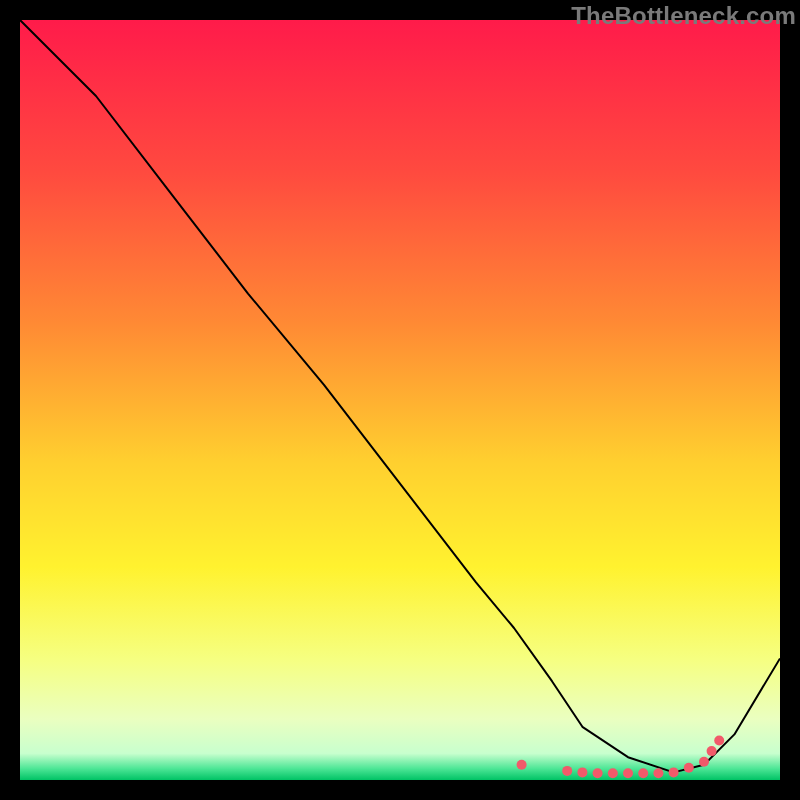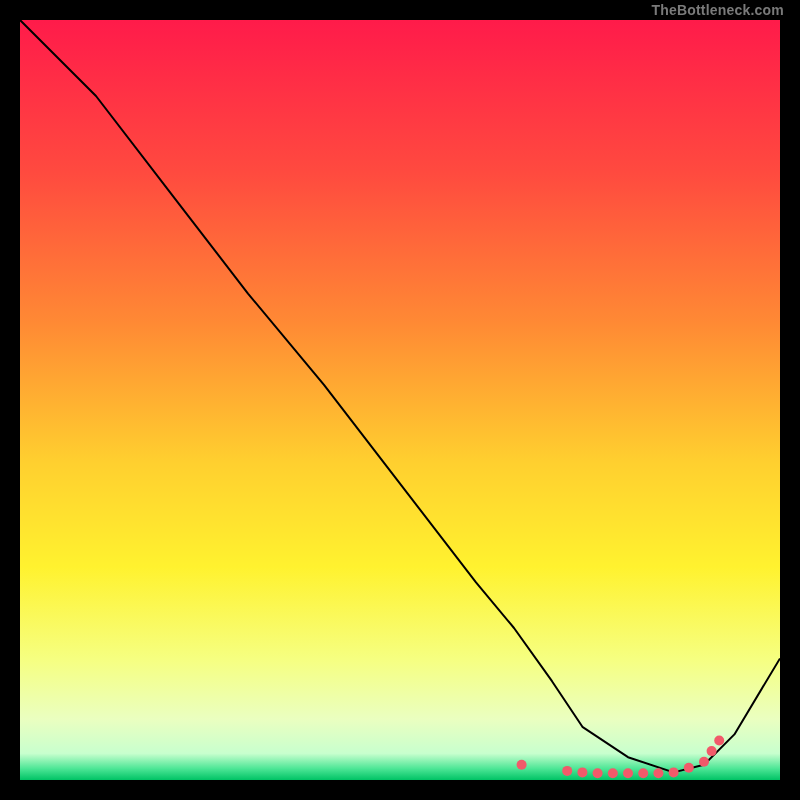--- a/index.html
+++ b/index.html
@@ -25,22 +25,22 @@
     height: 760px;
   }
   .plot-area svg {
     position: absolute;
     inset: 0;
     display: block;
   }
   .watermark {
     position: absolute;
     top: 2px;
-    right: 16px;
-    font-size: 14px;
+    right: 4px;
+    font-size: 24px;
     font-weight: 600;
     color: #7a7a7a;
     letter-spacing: 0.2px;
   }
 </style>
 </head>
 <body>
 
 <div class="stage">
 

